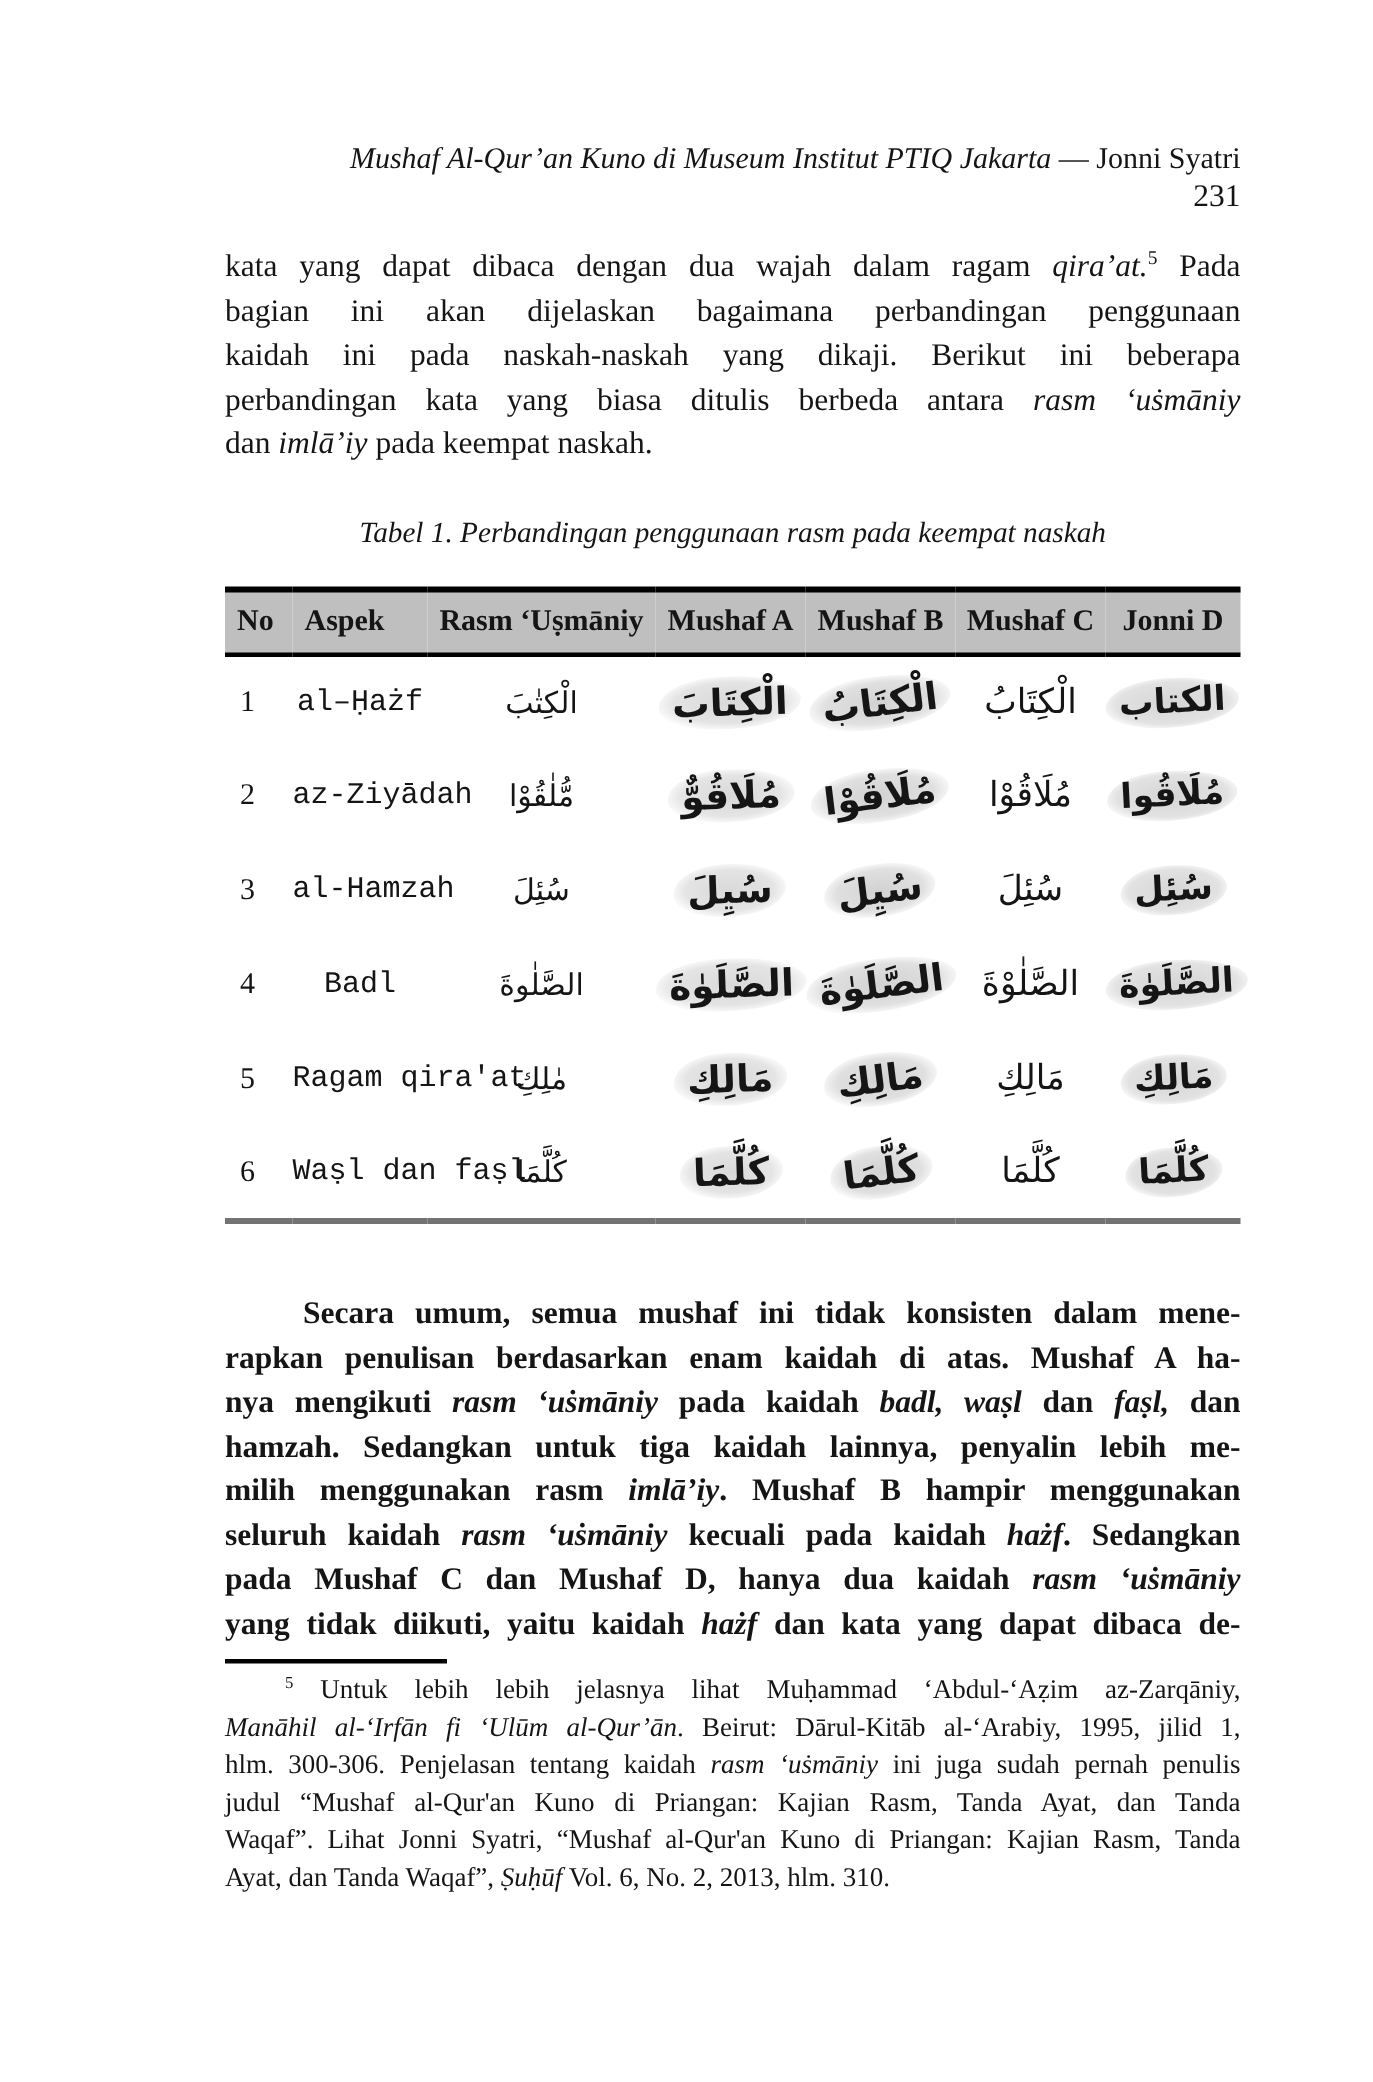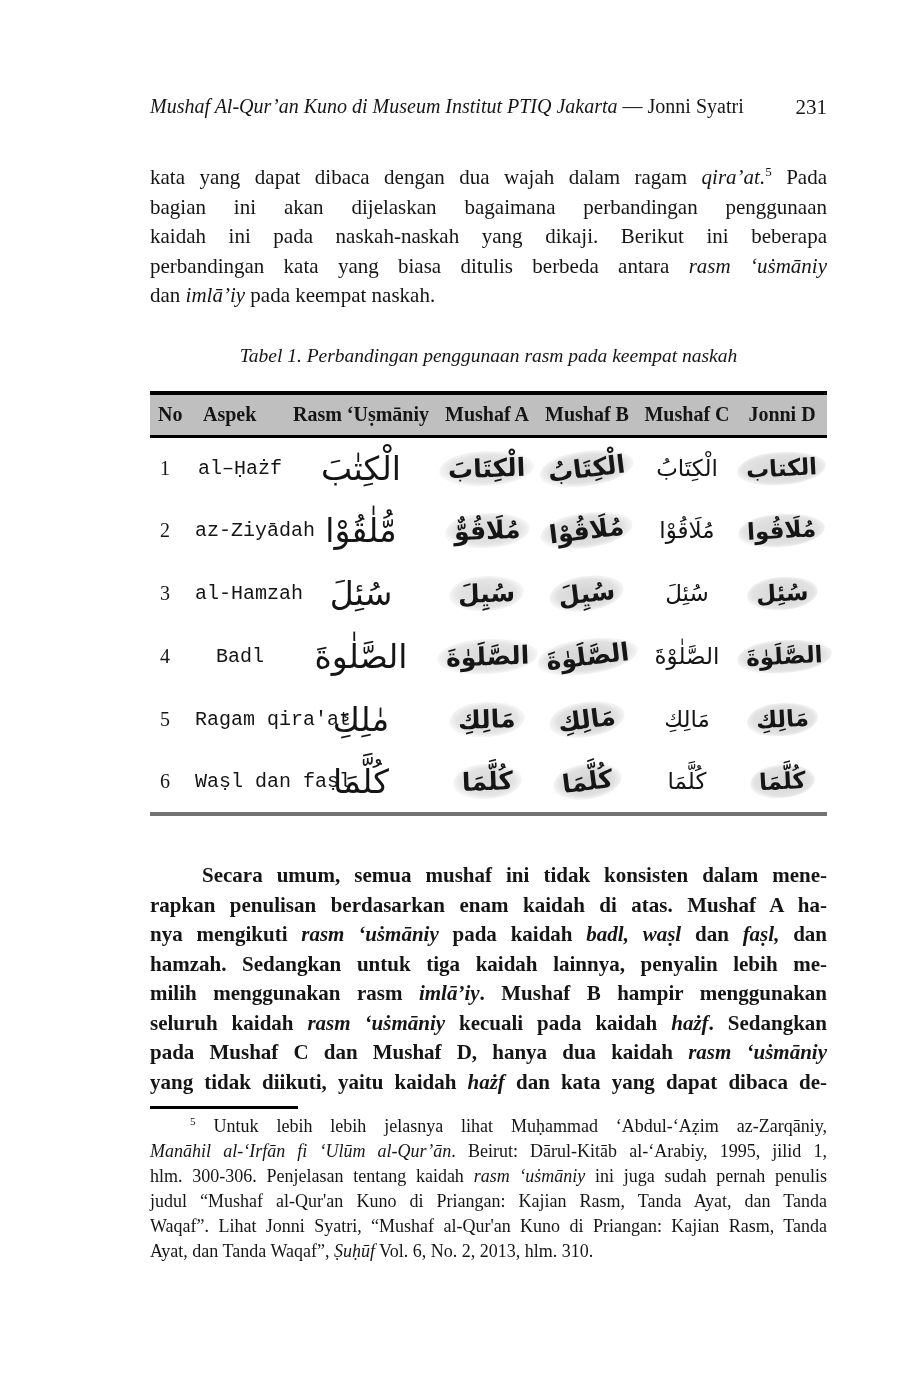--- a/index.html
+++ b/index.html
@@ -13,22 +13,23 @@
     font-family: "Liberation Serif", serif;
     overflow: hidden;
   }
   
   .running-head {
     position: absolute;
     left: 150px; top: 95px;
     width: 677px;
     display: flex;
     justify-content: space-between;
-    align-items: flex-start;
+    align-items: flex-end;
     font-size: 20px;
+    flex-direction: column;
   }
   .running-head .rh-left { white-space: nowrap; }
   .rh-title { font-style: italic; }
   .rh-sep, .rh-author { font-style: normal; }
   .rh-page { font-size: 21px; padding-left: 20px; }
 
   
   .para {
     position: absolute;
     left: 150px;
@@ -99,21 +100,21 @@
   .rasm-table td.td-aspek { text-align: center; white-space: nowrap; font-family: Liberation Mono, monospace; }
 
   .ar {
     font-family: "DejaVu Sans", sans-serif;
     direction: rtl;
     unicode-bidi: isolate;
     font-size: 23px;
     display: inline-block;
     line-height: 1.25;
   }
-  td.td-rasm .ar { font-size: 33px; }
+  td.td-rasm .ar { font-size: 20px; }
   
   .ms {
     padding: 2px 9px;
     border-radius: 48% 52% 55% 45% / 60% 48% 58% 46%;
   }
   td.col-a .ms { font-weight: bold; font-size: 25px; transform: rotate(-2deg);
     background: radial-gradient(ellipse at 50% 50%, #d9d9d9 0%, #e4e4e4 55%, rgba(230,230,230,0) 78%); }
   td.col-b .ms { font-weight: bold; font-size: 25px; transform: rotate(-7deg);
     background: radial-gradient(ellipse at 50% 50%, #d2d2d2 0%, #e0e0e0 55%, rgba(228,228,228,0) 78%); }
   td.col-c .ms { font-weight: normal; font-size: 23px; background: none; }

